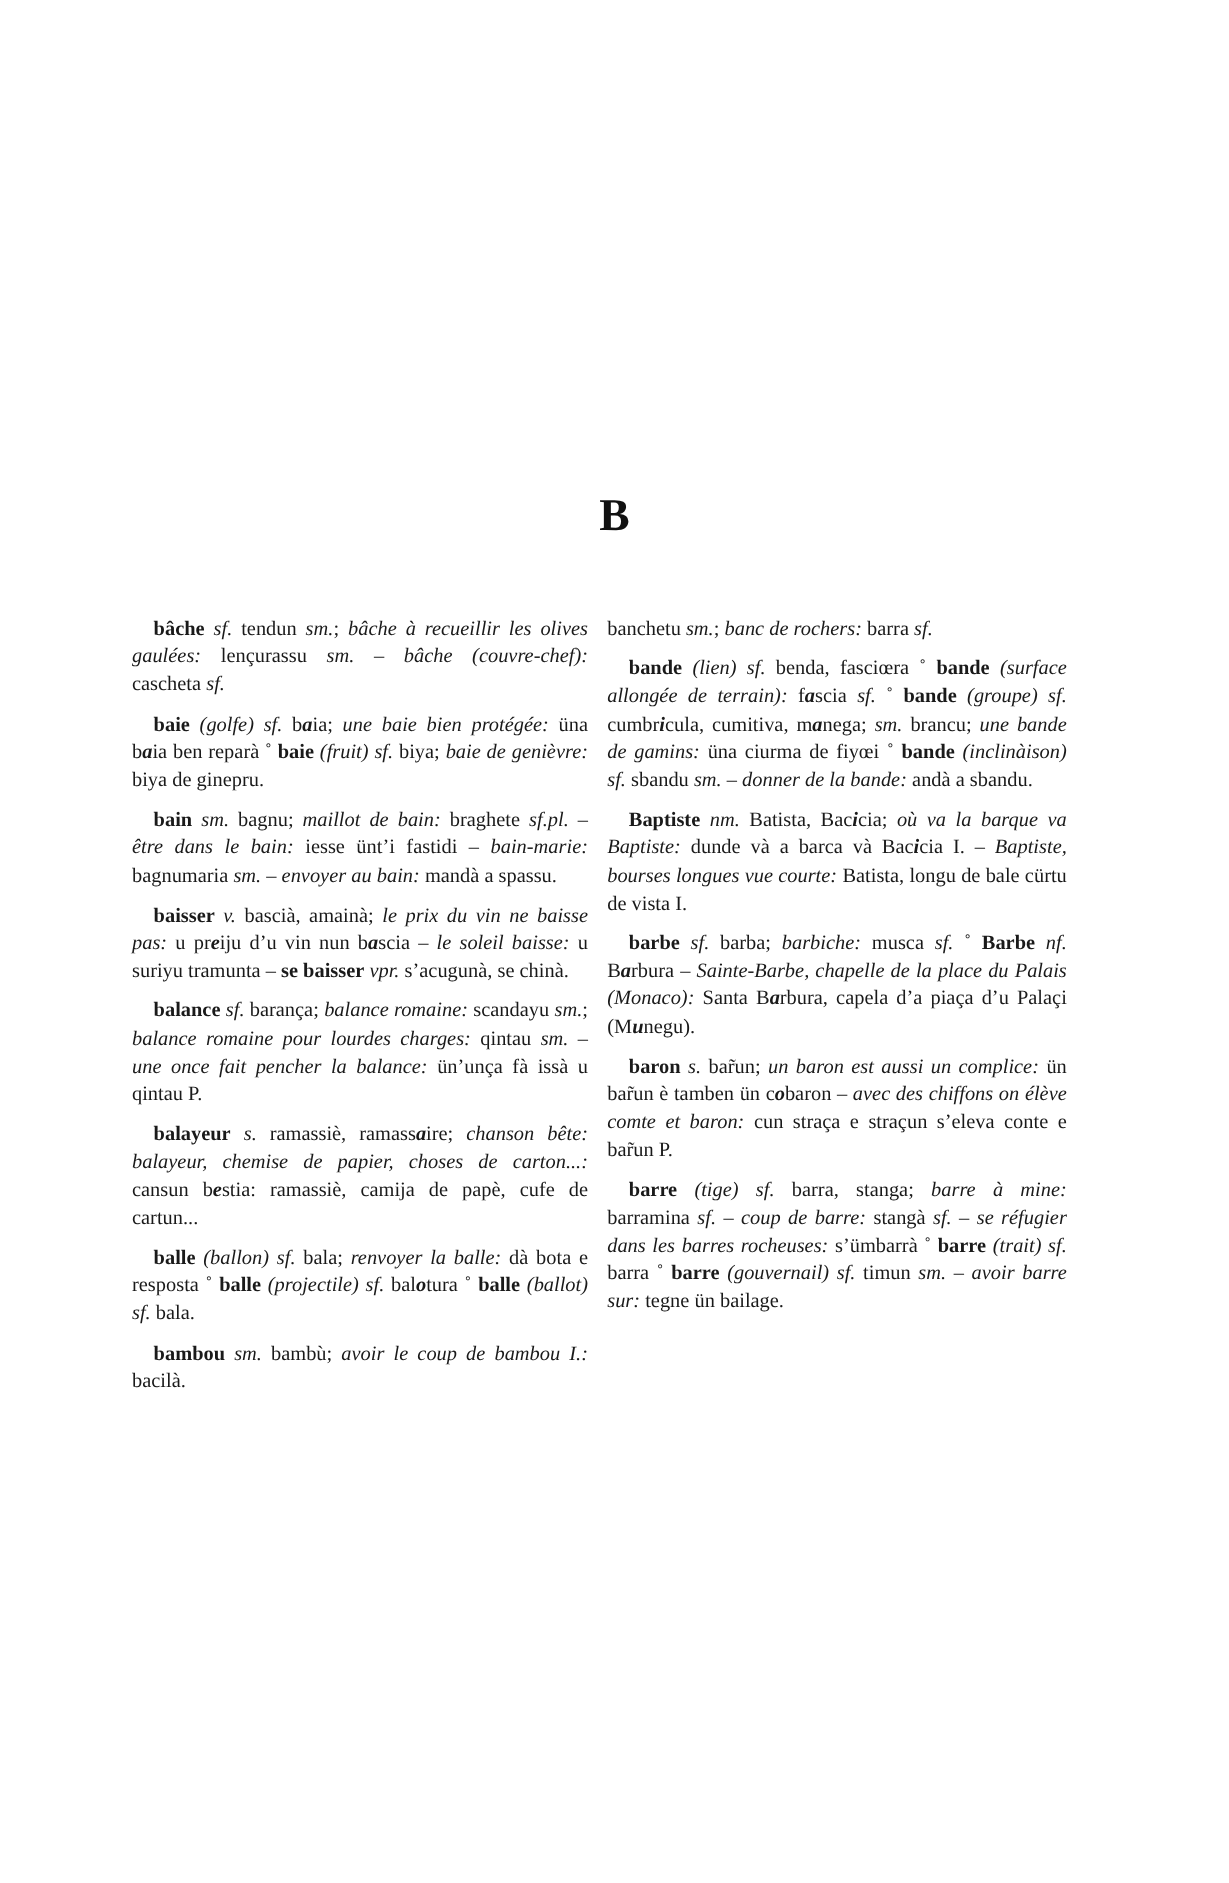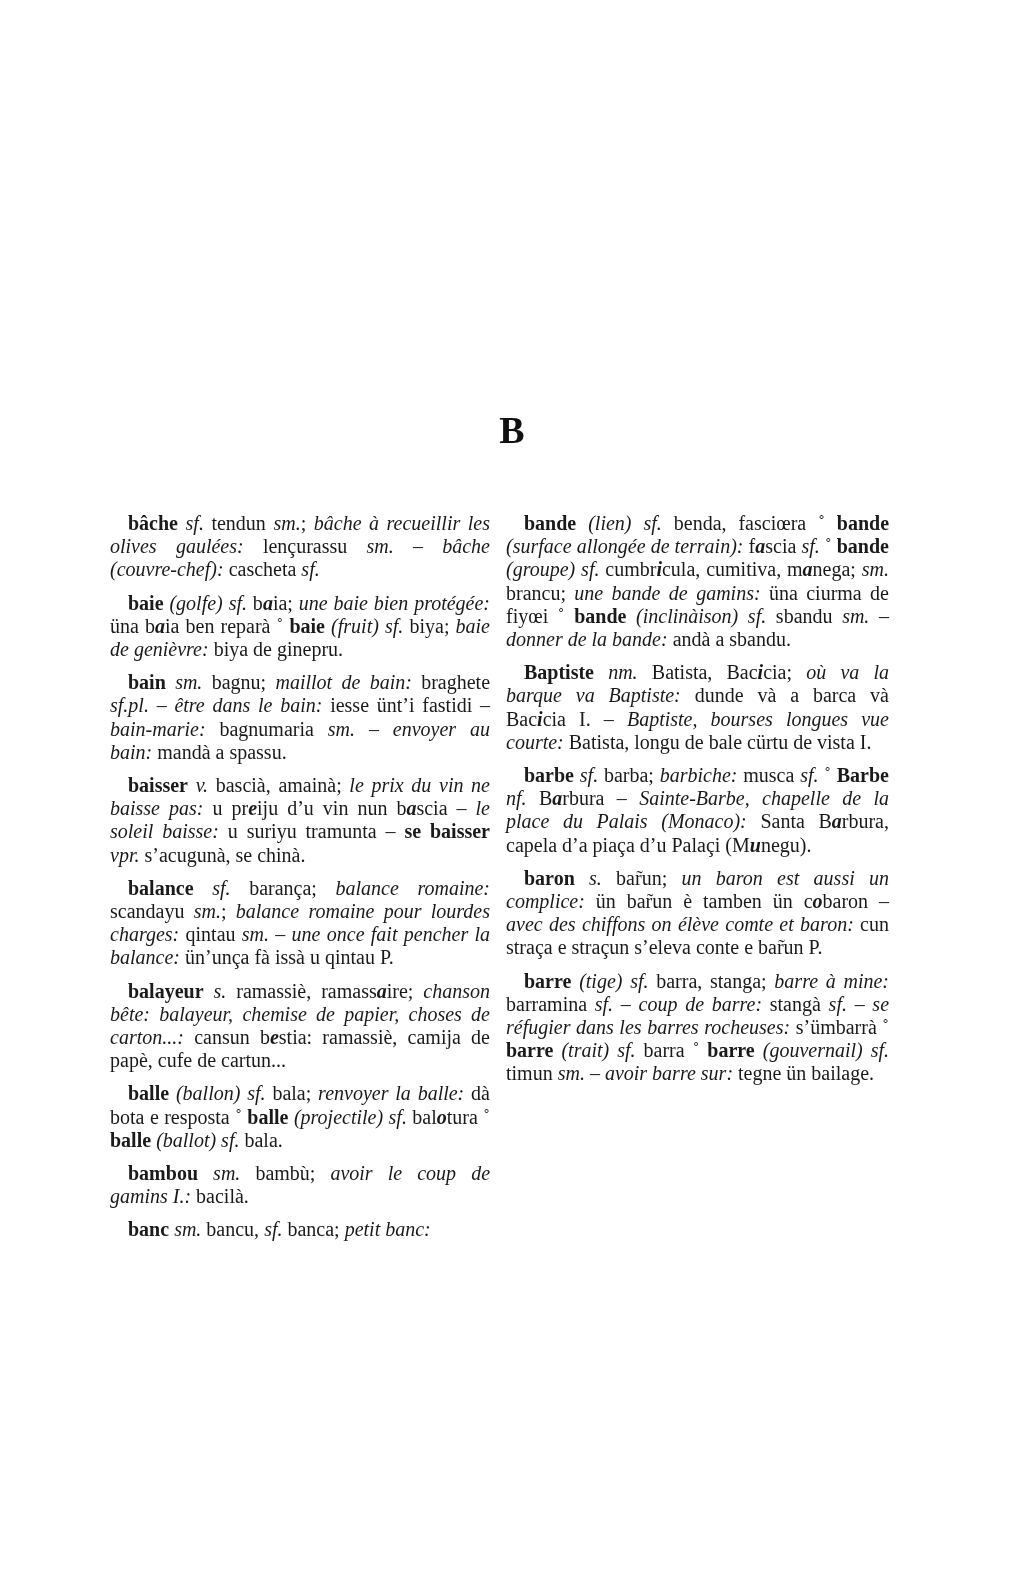--- a/index.html
+++ b/index.html
@@ -1,20 +1,20 @@
 <!DOCTYPE html>
 <html><head>
 <meta charset="utf-8">
 <style>
   html, body { margin: 0; padding: 0; background: #ffffff; }
   body { width: 1024px; height: 1569px; position: relative; overflow: hidden;
          font-family: "Liberation Serif", "DejaVu Serif", serif; color: #1a1a1a; }
   .letter-heading { position: absolute; top: 408px; left: 0; width: 1024px; text-align: center;
          font-size: 38px; font-weight: bold; color: #111; }
-  .column { position: absolute; top: 512px; width: 380px; font-size: 20px; line-height: 23.2px;
+  .column { position: absolute; top: 512px; width: 380px; font-size: 17px; line-height: 23.2px;
          text-align: justify; hyphens: manual; }
   .col-left { left: 110px; }
   .col-right { left: 506px; width: 383px; }
   .entry { margin: 0 0 10px 0; text-indent: 18px; }
   .entry.continuation { text-indent: 0; }
   .seg-b { font-weight: bold; }
   .seg-i { font-style: italic; }
   .seg-bi { font-weight: bold; font-style: italic; }
 </style>
 </head>
@@ -23,22 +23,22 @@
 <div class="letter-heading">B</div>
 
 <div class="column col-left">
     <p class="entry"><span class="seg-b">bâche</span><span> </span><span class="seg-i">sf.</span><span> tendun </span><span class="seg-i">sm.</span><span>; </span><span class="seg-i">bâche à recueillir les olives gaulées:</span><span> lençurassu </span><span class="seg-i">sm.</span><span> – </span><span class="seg-i">bâche (couvre-chef):</span><span> cascheta </span><span class="seg-i">sf.</span></p>
     <p class="entry"><span class="seg-b">baie</span><span> </span><span class="seg-i">(golfe) sf.</span><span> b</span><span class="seg-bi">a</span><span>ia; </span><span class="seg-i">une baie bien protégée:</span><span> üna b</span><span class="seg-bi">a</span><span>ia ben reparà ˚ </span><span class="seg-b">baie</span><span> </span><span class="seg-i">(fruit) sf.</span><span> biya; </span><span class="seg-i">baie de genièvre:</span><span> biya de ginepru.</span></p>
     <p class="entry"><span class="seg-b">bain</span><span> </span><span class="seg-i">sm.</span><span> bagnu; </span><span class="seg-i">maillot de bain:</span><span> braghete </span><span class="seg-i">sf.pl.</span><span> – </span><span class="seg-i">être dans le bain:</span><span> iesse ünt’i fastidi – </span><span class="seg-i">bain-marie:</span><span> bagnumaria </span><span class="seg-i">sm.</span><span> – </span><span class="seg-i">envoyer au bain:</span><span> mandà a spassu.</span></p>
     <p class="entry"><span class="seg-b">baisser</span><span> </span><span class="seg-i">v.</span><span> bascià, amainà; </span><span class="seg-i">le prix du vin ne baisse pas:</span><span> u pr</span><span class="seg-bi">e</span><span>iju d’u vin nun b</span><span class="seg-bi">a</span><span>scia – </span><span class="seg-i">le soleil baisse:</span><span> u suriyu tramunta – </span><span class="seg-b">se baisser</span><span> </span><span class="seg-i">vpr.</span><span> s’acugunà, se chinà.</span></p>
     <p class="entry"><span class="seg-b">balance</span><span> </span><span class="seg-i">sf.</span><span> barança; </span><span class="seg-i">balance romaine:</span><span> scandayu </span><span class="seg-i">sm.</span><span>; </span><span class="seg-i">balance romaine pour lourdes charges:</span><span> qintau </span><span class="seg-i">sm.</span><span> – </span><span class="seg-i">une once fait pencher la balance:</span><span> ün’unça fà issà u qintau P.</span></p>
     <p class="entry"><span class="seg-b">balayeur</span><span> </span><span class="seg-i">s.</span><span> ramassiè, ramass</span><span class="seg-bi">a</span><span>ire; </span><span class="seg-i">chanson bête: balayeur, chemise de papier, choses de carton...:</span><span> cansun b</span><span class="seg-bi">e</span><span>stia: ramassiè, camija de papè, cufe de cartun...</span></p>
     <p class="entry"><span class="seg-b">balle</span><span> </span><span class="seg-i">(ballon) sf.</span><span> bala; </span><span class="seg-i">renvoyer la balle:</span><span> dà bota e resposta ˚ </span><span class="seg-b">balle</span><span> </span><span class="seg-i">(projectile) sf.</span><span> bal</span><span class="seg-bi">o</span><span>tura ˚ </span><span class="seg-b">balle</span><span> </span><span class="seg-i">(ballot) sf.</span><span> bala.</span></p>
-    <p class="entry"><span class="seg-b">bambou</span><span> </span><span class="seg-i">sm.</span><span> bambù; </span><span class="seg-i">avoir le coup de gamins I.:</span><span> bacilà.</span></p>
-    <p class="entry"><span class="seg-b">banc</span><span> </span><span class="seg-i">sm.</span><span> bancu, </span><span class="seg-i">sf.</span><span> banca; </span><span class="seg-i">petit banc:</span></p>
+    <p class="entry"><span class="seg-b">bambou</span><span> </span><span class="seg-i">sm.</span><span> bambù; </span><span class="seg-i">avoir le coup de bambou I.:</span><span> bacilà.</span></p>
   </div>
 <div class="column col-right">
+    <p class="entry continuation"><span>banchetu </span><span class="seg-i">sm.</span><span>; </span><span class="seg-i">banc de rochers:</span><span> barra </span><span class="seg-i">sf.</span></p>
     <p class="entry"><span class="seg-b">bande</span><span> </span><span class="seg-i">(lien) sf.</span><span> benda, fasciœra ˚ </span><span class="seg-b">bande</span><span> </span><span class="seg-i">(surface allongée de terrain):</span><span> f</span><span class="seg-bi">a</span><span>scia </span><span class="seg-i">sf.</span><span> ˚ </span><span class="seg-b">bande</span><span> </span><span class="seg-i">(groupe) sf.</span><span> cumbr</span><span class="seg-bi">i</span><span>cula, cumitiva, m</span><span class="seg-bi">a</span><span>nega; </span><span class="seg-i">sm.</span><span> brancu; </span><span class="seg-i">une bande de gamins:</span><span> üna ciurma de fiyœi ˚ </span><span class="seg-b">bande</span><span> </span><span class="seg-i">(inclinàison) sf.</span><span> sbandu </span><span class="seg-i">sm.</span><span> – </span><span class="seg-i">donner de la bande:</span><span> andà a sbandu.</span></p>
     <p class="entry"><span class="seg-b">Baptiste</span><span> </span><span class="seg-i">nm.</span><span> Batista, Bac</span><span class="seg-bi">i</span><span>cia; </span><span class="seg-i">où va la barque va Baptiste:</span><span> dunde và a barca và Bac</span><span class="seg-bi">i</span><span>cia I. – </span><span class="seg-i">Baptiste, bourses longues vue courte:</span><span> Batista, longu de bale cürtu de vista I.</span></p>
     <p class="entry"><span class="seg-b">barbe</span><span> </span><span class="seg-i">sf.</span><span> barba; </span><span class="seg-i">barbiche:</span><span> musca </span><span class="seg-i">sf.</span><span> ˚ </span><span class="seg-b">Barbe</span><span> </span><span class="seg-i">nf.</span><span> B</span><span class="seg-bi">a</span><span>rbura – </span><span class="seg-i">Sainte-Barbe, chapelle de la place du Palais (Monaco):</span><span> Santa B</span><span class="seg-bi">a</span><span>rbura, capela d’a piaça d’u Palaçi (M</span><span class="seg-bi">u</span><span>negu).</span></p>
     <p class="entry"><span class="seg-b">baron</span><span> </span><span class="seg-i">s.</span><span> bar̃un; </span><span class="seg-i">un baron est aussi un complice:</span><span> ün bar̃un è tamben ün c</span><span class="seg-bi">o</span><span>baron – </span><span class="seg-i">avec des chiffons on élève comte et baron:</span><span> cun straça e straçun s’eleva conte e bar̃un P.</span></p>
     <p class="entry"><span class="seg-b">barre</span><span> </span><span class="seg-i">(tige) sf.</span><span> barra, stanga; </span><span class="seg-i">barre à mine:</span><span> barramina </span><span class="seg-i">sf.</span><span> – </span><span class="seg-i">coup de barre:</span><span> stangà </span><span class="seg-i">sf.</span><span> – </span><span class="seg-i">se réfugier dans les barres rocheuses:</span><span> s’ümbarrà ˚ </span><span class="seg-b">barre</span><span> </span><span class="seg-i">(trait) sf.</span><span> barra ˚ </span><span class="seg-b">barre</span><span> </span><span class="seg-i">(gouvernail) sf.</span><span> timun </span><span class="seg-i">sm.</span><span> – </span><span class="seg-i">avoir barre sur:</span><span> tegne ün bailage.</span></p>
   </div>
 
 </body></html>

